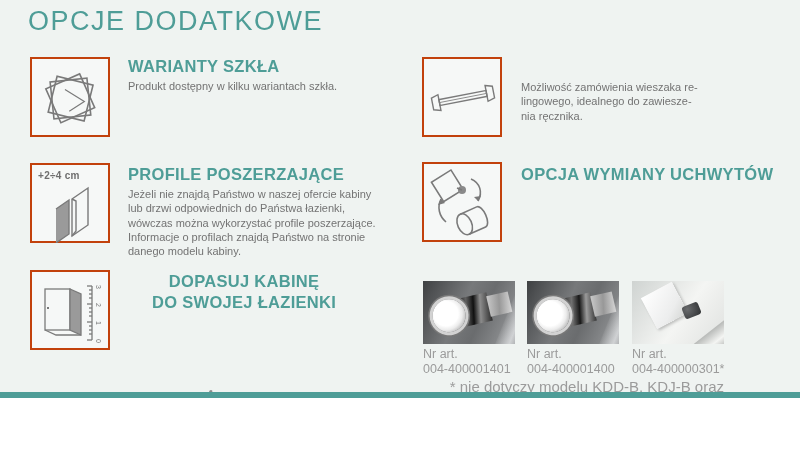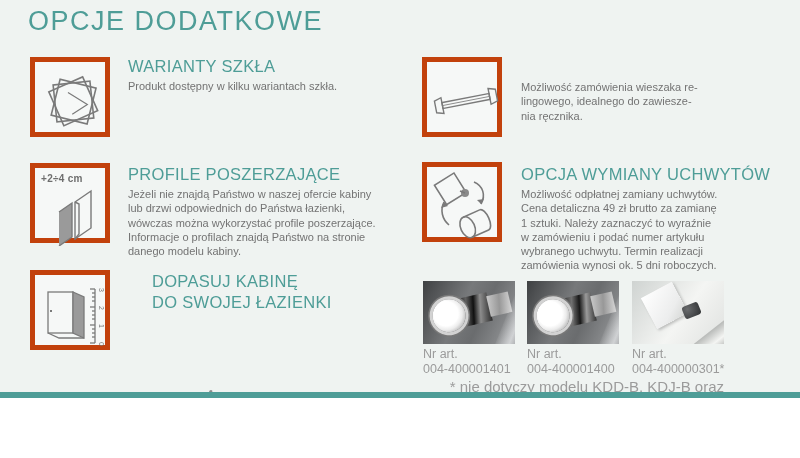--- a/index.html
+++ b/index.html
@@ -1,23 +1,23 @@
 <!DOCTYPE html>
 <html><head>
 <meta charset="utf-8">
 <style>
   html,body{margin:0;padding:0;}
   .canvas{position:relative;width:800px;height:398px;background:#EFF3F1;
     font-family:"Liberation Sans",sans-serif;overflow:hidden;}
   .page-title{position:absolute;left:28px;top:6px;font-size:27px;color:#4E9D97;
     letter-spacing:1.5px;font-weight:400;}
-  .icon-box{position:absolute;width:80px;height:80px;border:5px solid #c2410c;
+  .icon-box{position:absolute;width:80px;height:80px;border:2px solid #c2410c;
     background:#F6F8F7;box-sizing:border-box;}
   .sec-heading{position:absolute;font-size:16.5px;color:#4E9D97;letter-spacing:.3px;
-    white-space:pre-line;line-height:21px;font-weight:400;}
+    white-space:pre-line;line-height:21px;font-weight:700;text-align:center;}
   .sec-body{position:absolute;font-size:11px;line-height:14.3px;color:#737373;
     white-space:pre-line;}
   .icon-svg{position:absolute;left:0;top:0;}
   .profile-label{position:absolute;left:6px;top:5px;font-size:10px;font-weight:bold;
     color:#6E6E6E;letter-spacing:.3px;}
   
   .photo{position:absolute;top:281px;width:92px;height:63px;overflow:hidden;}
   .photo-dark{background:linear-gradient(115deg,#3f4143 0%,#77797b 42%,#6a6c6e 62%,#9a9c9e 100%);}
   .photo-light{background:linear-gradient(125deg,#cfd3d1 0%,#f4f5f3 55%,#dfe1df 100%);}
   .streak{position:absolute;right:-16px;top:-14px;width:26px;height:110px;
@@ -149,26 +149,20 @@
           <path d="M40 46 L58 46 C61 46 63 51 63 57 C63 63 61 68 58 68 L40 68"></path>
         </g>
       </g>
       <g fill="#7A7A7A" stroke="none">
         <polygon points="54,37 50,33 57,32"></polygon>
         <polygon points="17,35 14,41 21,39"></polygon>
       </g>
     </svg>
   </div>
   <div class="sec-heading" style="left:521px;top:164px;">OPCJA WYMIANY UCHWYTÓW</div>
-  <div class="sec-body" style="left:521px;top:187px;width:265px;">Możliwość odpłatnej zamiany uchwytów.
-Cena detaliczna 49 zł brutto za zamianę
-1 sztuki. Należy zaznaczyć to wyraźnie
-w zamówieniu i podać numer artykułu
-wybranego uchwytu. Termin realizacji
-zamówienia wynosi ok. 5 dni roboczych.</div>
 
   <div class="photo photo-dark" style="left:423px;">
     <div class="streak"></div>
     <div class="knob">
       <div class="knob-face"></div>
       <div class="knob-body"></div>
       <div class="knob-stem"></div>
     </div>
   </div>
   <div class="photo photo-dark" style="left:527px;">

